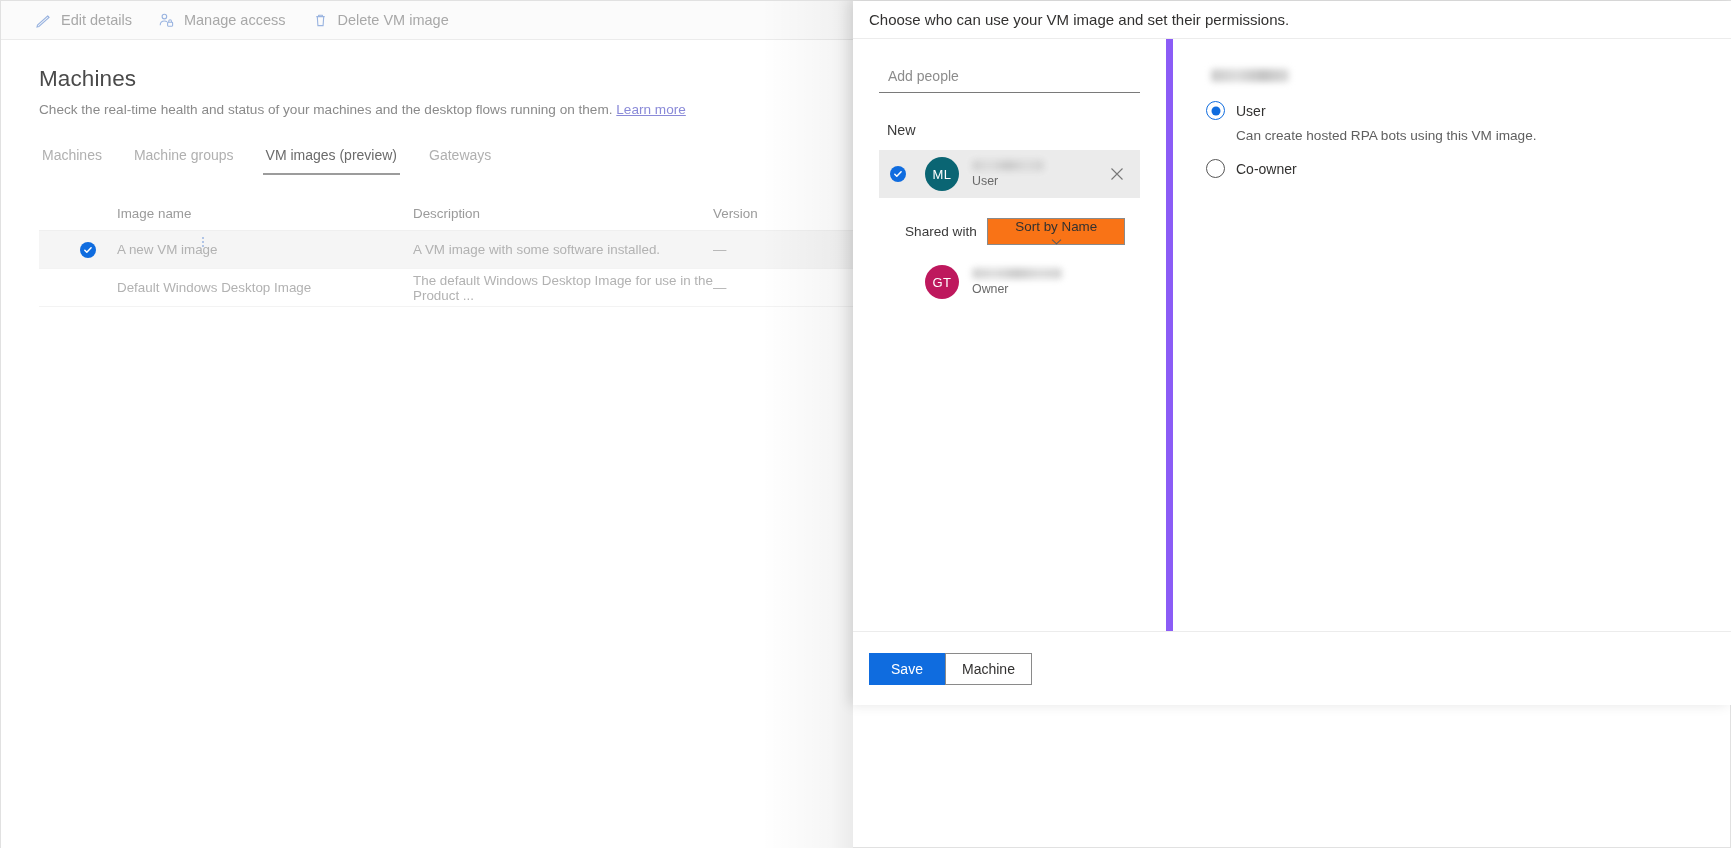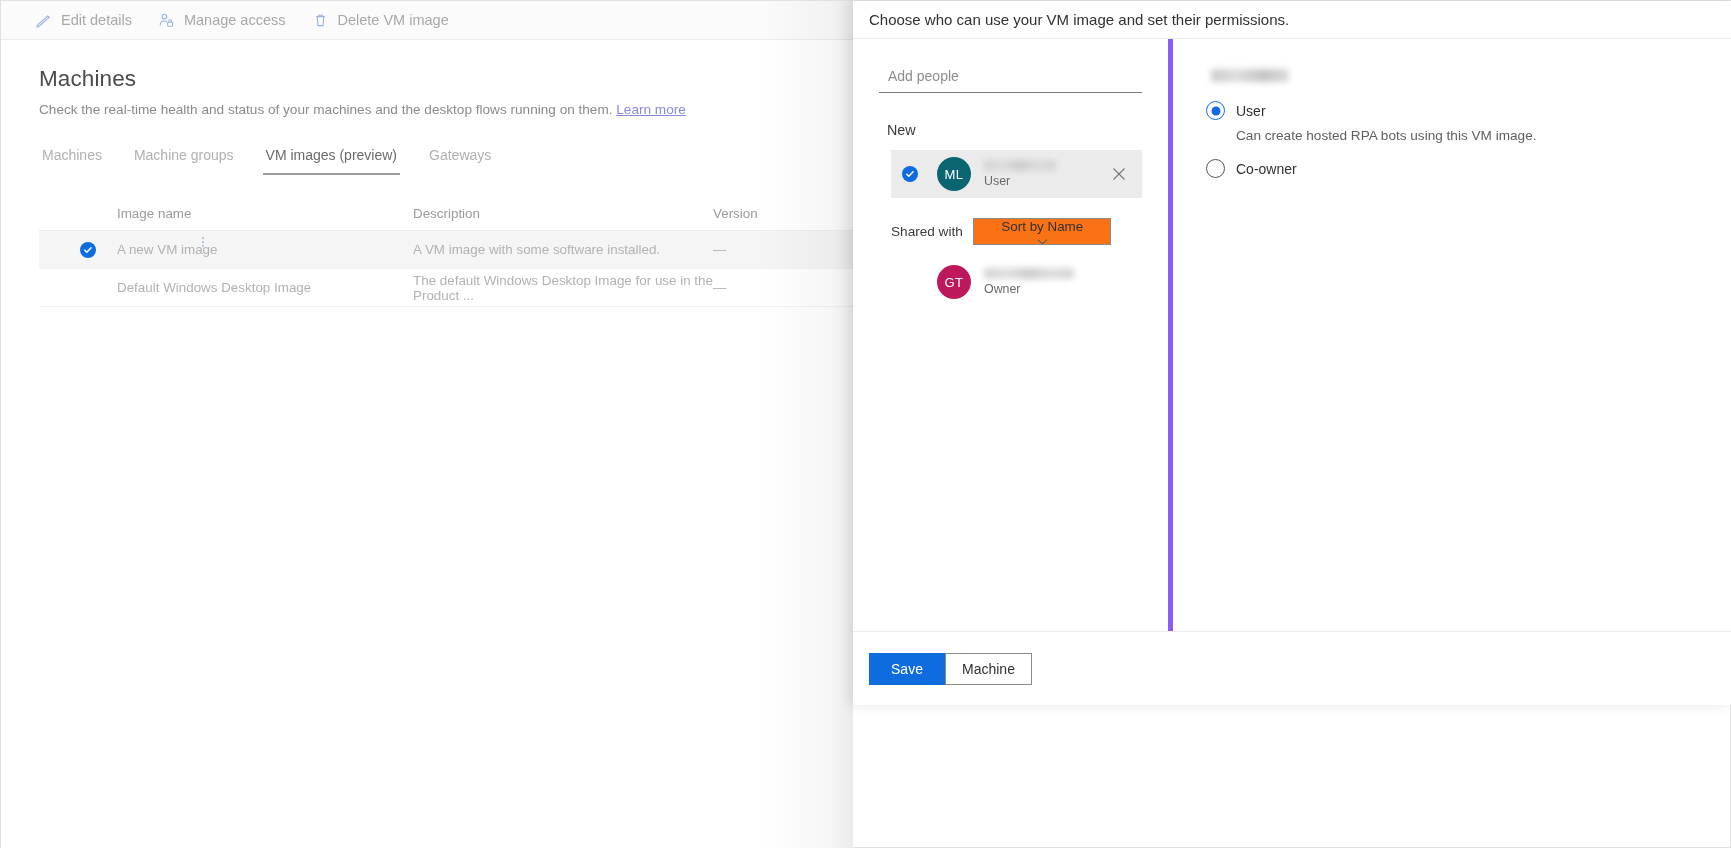--- a/index.html
+++ b/index.html
@@ -166,21 +166,21 @@
 
   .panel-body {
     flex: 1 1 auto;
     display: flex;
     min-height: 0;
   }
 
   .pane-left {
     width: 320px;
     flex: 0 0 320px;
-    border-right: 5px solid #8b5cf6;
+    border-right: 7px solid #8b5cf6;
     padding: 28px 26px 0 26px;
   }
   .pane-right {
     flex: 1 1 auto;
     padding: 28px 30px 0 33px;
   }
 
   
   .field {
     border-bottom: 1px solid #7a7a7a;
@@ -203,21 +203,20 @@
     color: #3b3b3b;
     margin: 0 0 12px 8px;
   }
 
   .person-row {
     display: flex;
     align-items: center;
     height: 48px;
     padding: 0 7px 0 11px;
     position: relative;
-    margin-left: 12px;
   }
   .person-row.sel { background: #ebebeb; }
 
   .p-check { width: 35px; display: flex; align-items: center; }
 
   .avatar {
     width: 34px; height: 34px;
     border-radius: 50%;
     display: flex; align-items: center; justify-content: center;
     color: #ffffff;
@@ -242,21 +241,21 @@
     transform: translateY(-50%);
     width: 18px; height: 18px;
     display: flex; align-items: center; justify-content: center;
   }
 
   
   .sharedbar {
     display: flex;
     align-items: center;
     gap: 10px;
-    margin: 20px 0 13px 12px;
+    margin: 20px 0 13px 26px;
   }
   .sharedbar .lbl { font-size: 13.6px; color: #3b3b3b; }
   .select {
     border: 1px solid #8a8a8a;
     height: 27px;
     width: 138px;
     display: flex;
     align-items: center;
     justify-content: space-between;
     padding: 0 9px 0 10px;

